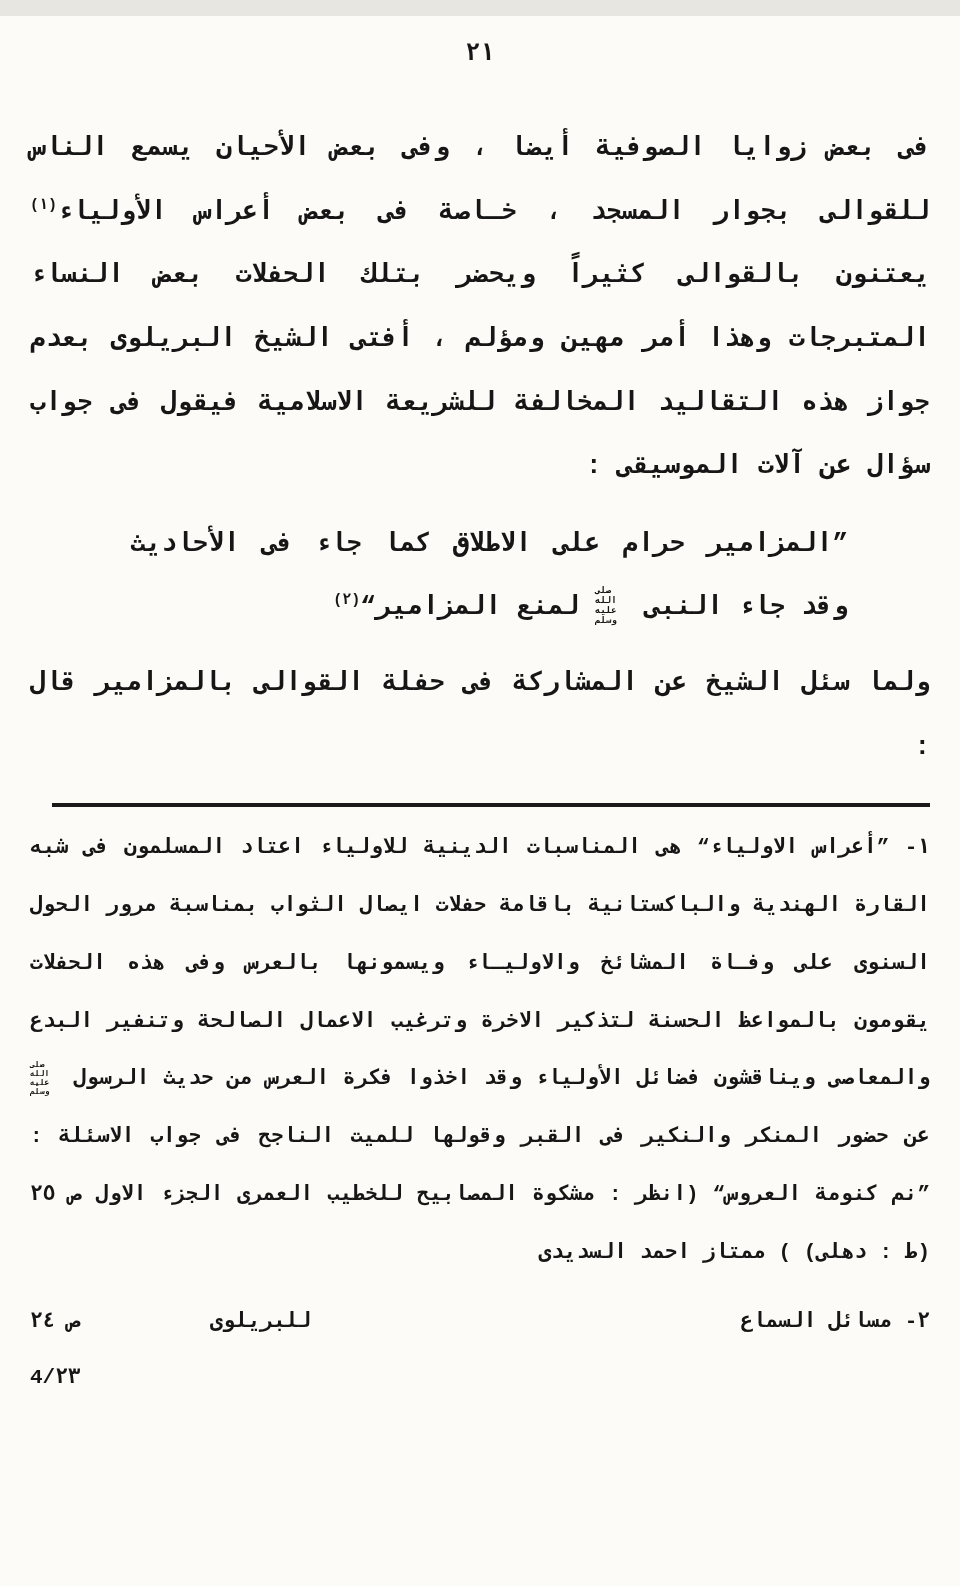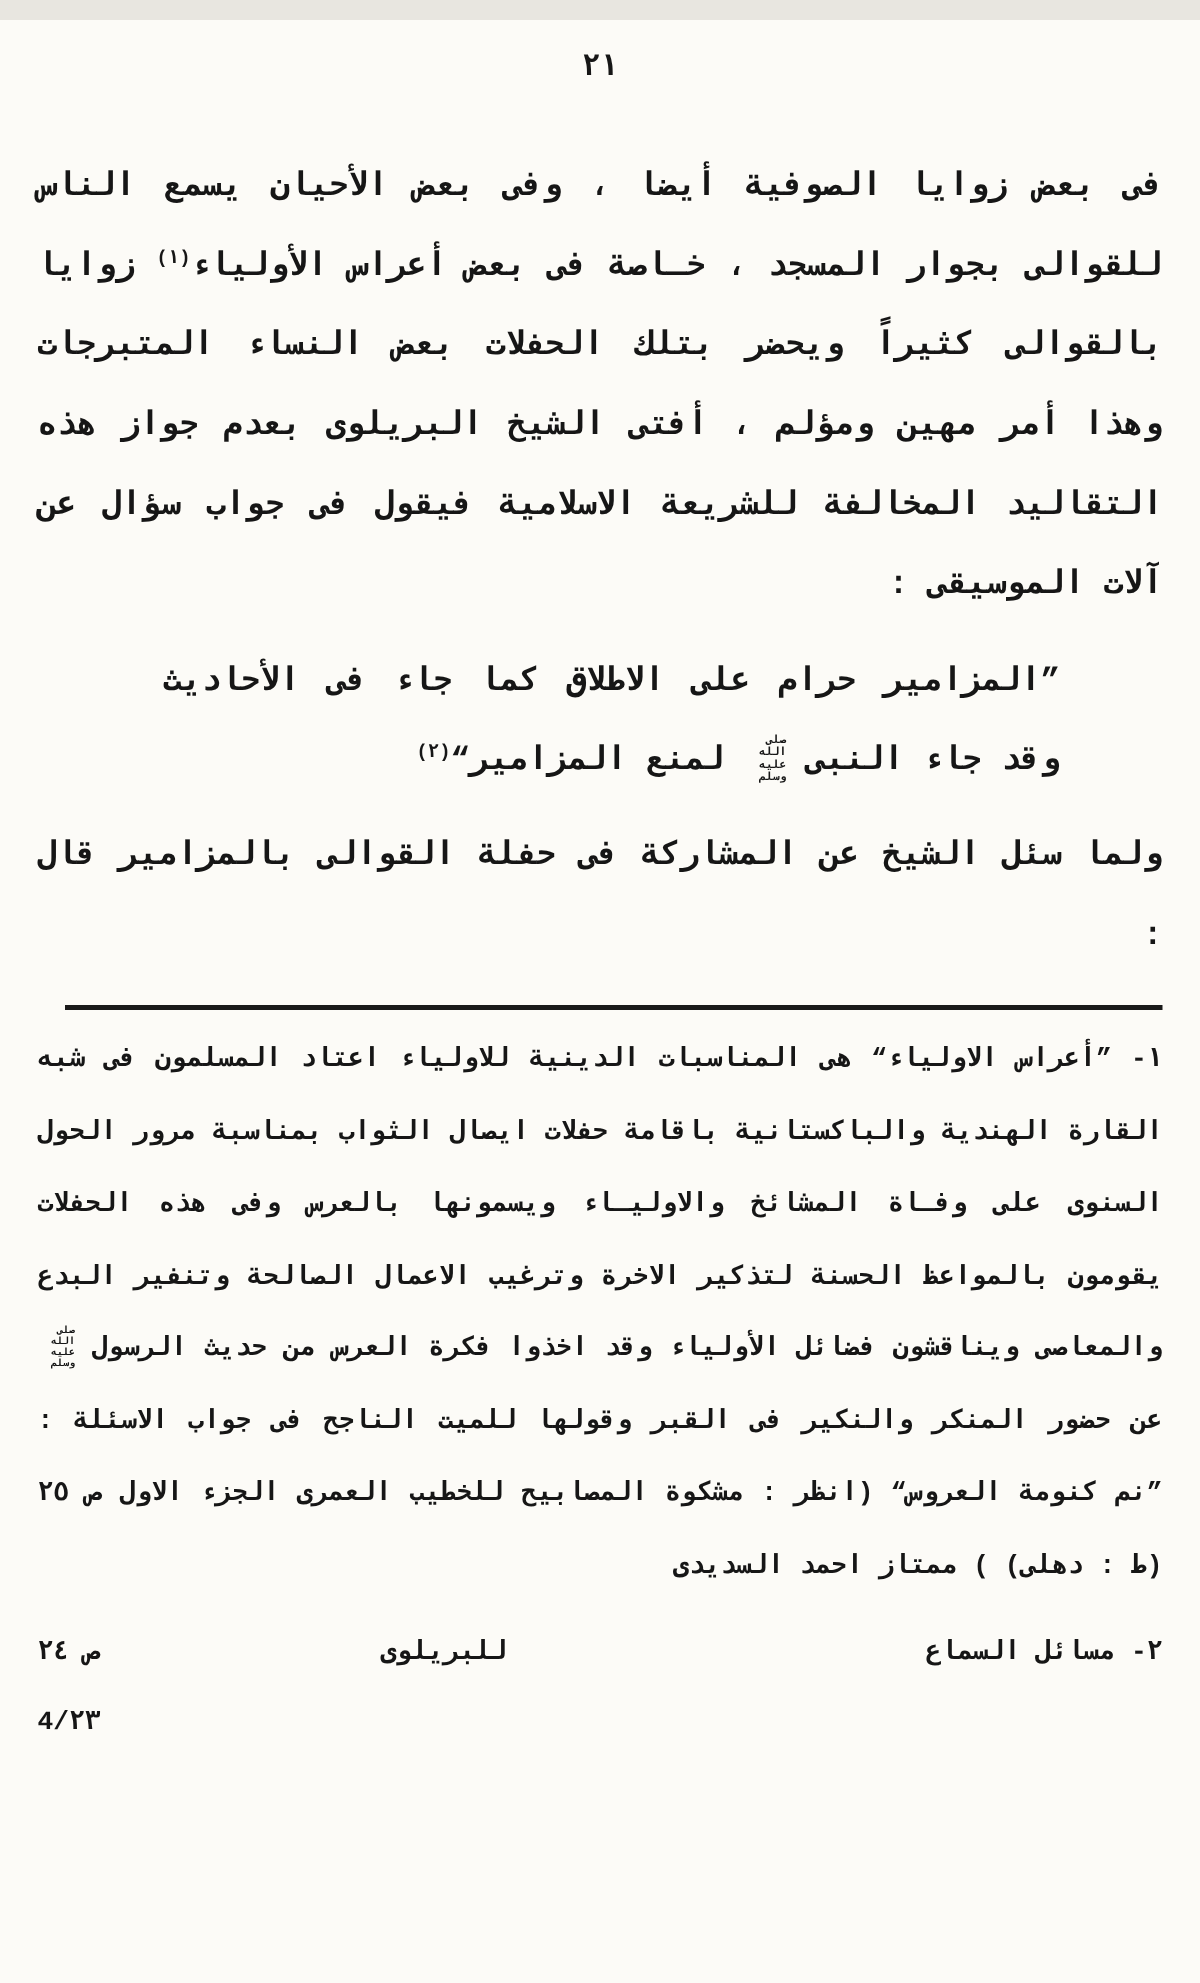--- a/index.html
+++ b/index.html
@@ -41,21 +41,21 @@
     font-size:15px;
     line-height:0;
     vertical-align:super;
     font-weight:bold;
   }
   .saw{
     display:inline-block;
     width:34px;
     font-size:9px;
     line-height:1.1;
-    text-align:right;
+    text-align:left;
     vertical-align:middle;
     font-weight:bold;
   }
   .footnotes{margin-top:24px;}
   .fn-rule{
     border-top:4px solid #1a1a1a;
     margin:0 0 0 22px;
     height:0;
   }
   .fn{
@@ -68,34 +68,34 @@
     line-height:2.75;
   }
   .saw-small{width:30px;font-size:8px;}
   .fn-row{
     display:flex;
     align-items:baseline;
     margin-top:26px;
     line-height:1.4;
   }
   .fn-title{flex:0 0 430px;}
-  .fn-mid{flex:0 0 290px;text-align:center;}
+  .fn-mid{flex:0 0 290px;text-align:left;}
   .fn-page{flex:1;text-align:left;}
 </style>
 </head>
 <body>
 
 <div class="page">
 
   <div class="page-number">٢١</div>
 
   <main class="body-text">
 
     <p class="para"><span>فى بعض زوايا الصوفية أيضا ، وفى بعض الأحيان يسمع الناس للقوالى بجوار المسجد ، خـاصة فى بعض أعراس الأولياء</span><sup class="ref">(١)</sup>
-      <span>زوايا بالقوالى كثيراً ويحضر بتلك الحفلات بعض النساء المتبرجات وهذا أمر مهين ومؤلم ، أفتى الشيخ البريلوى بعدم جواز هذه التقاليد المخالفة للشريعة الاسلامية فيقول فى جواب سؤال عن آلات الموسيقى :</span></p>
+      <span>يعتنون بالقوالى كثيراً ويحضر بتلك الحفلات بعض النساء المتبرجات وهذا أمر مهين ومؤلم ، أفتى الشيخ البريلوى بعدم جواز هذه التقاليد المخالفة للشريعة الاسلامية فيقول فى جواب سؤال عن آلات الموسيقى :</span></p>
 
     <p class="quote"><span>”المزامير حرام على الاطلاق كما جاء فى الأحاديث وقد جاء النبى</span>
       <span class="saw">صلى الله عليه وسلم</span>
       <span>لمنع المزامير“</span><sup class="ref">(٢)</sup></p>
 
     <p class="para">ولما سئل الشيخ عن المشاركة فى حفلة القوالى بالمزامير قال :</p>
 
 
 
   </main>

